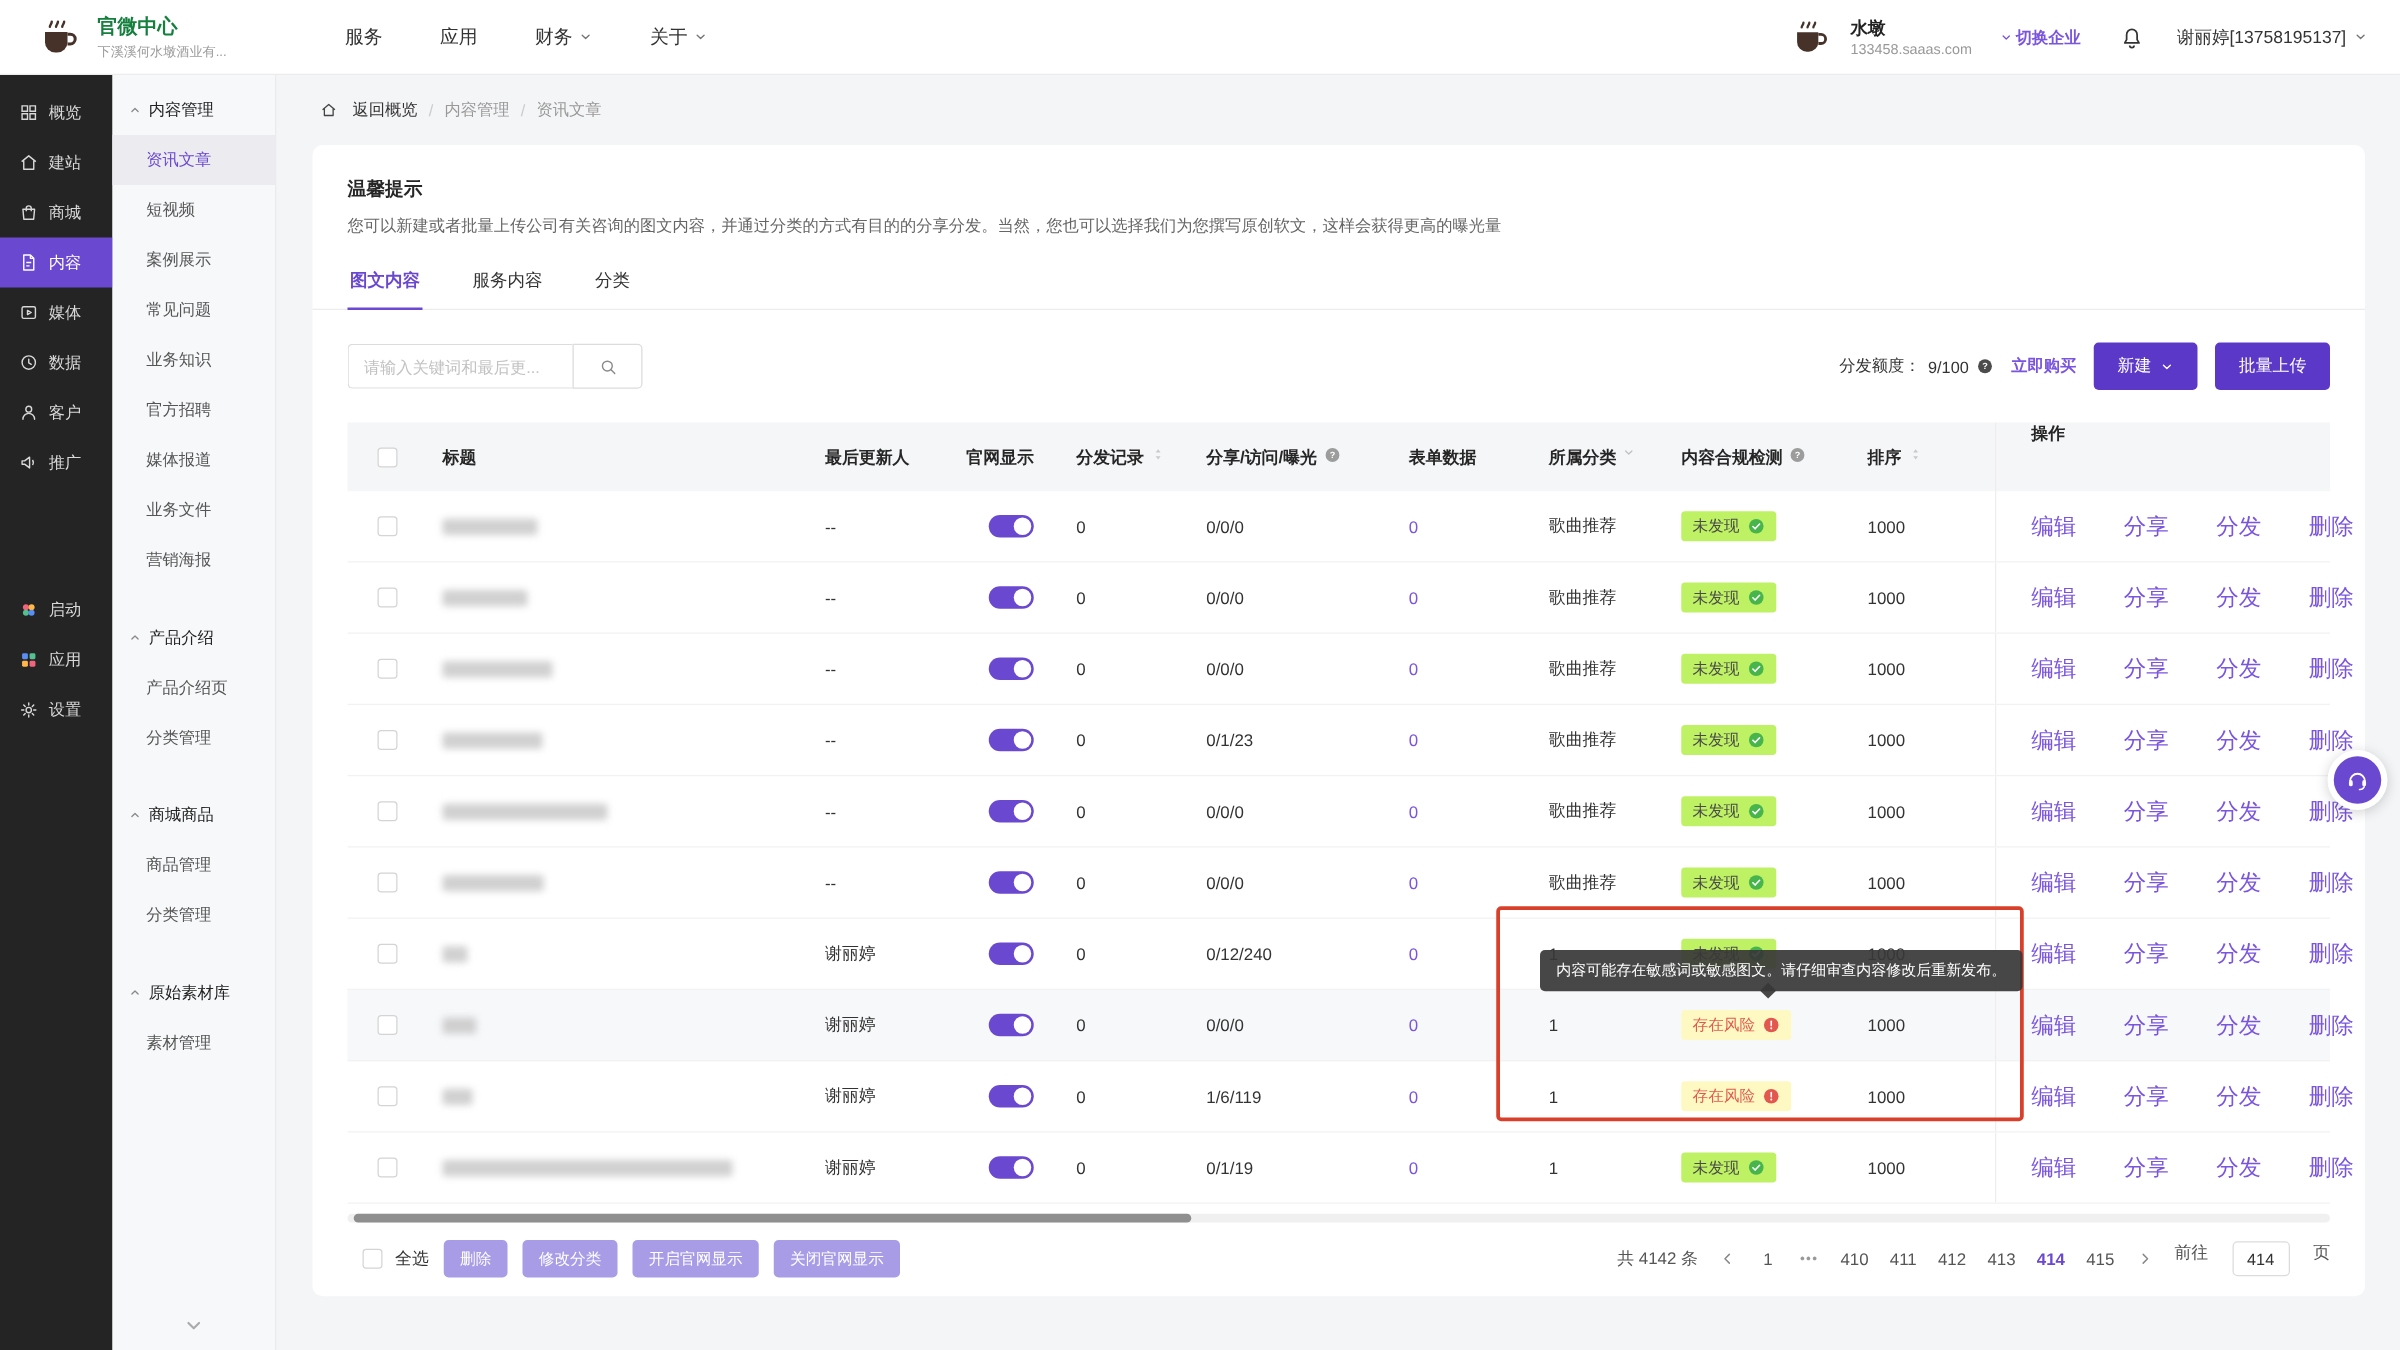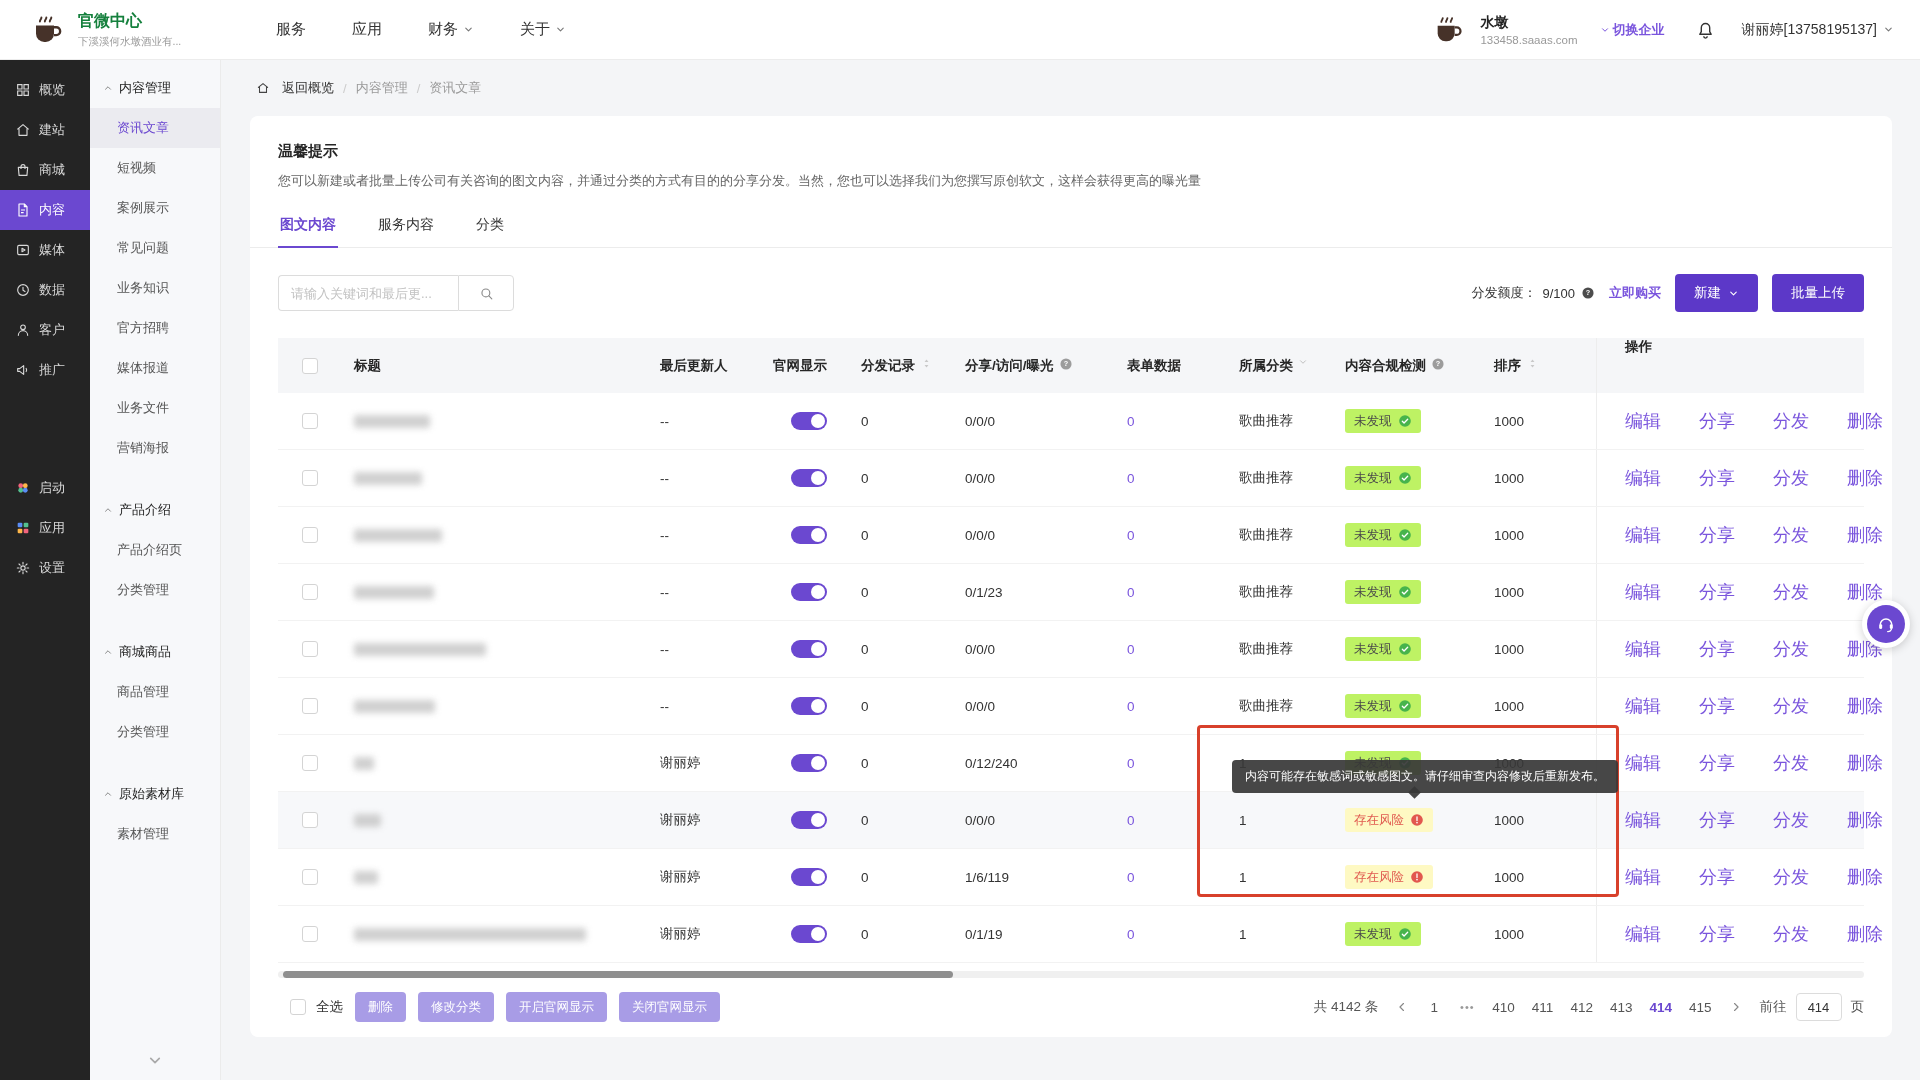--- a/index.html
+++ b/index.html
@@ -112,21 +112,21 @@
   
   .tfoot{display:flex;align-items:center;margin-top:14px;padding-left:12px}
   .selall{display:flex;align-items:center;gap:10px;font-size:13.5px;color:#333}
   .selall .cb{margin-left:0}
   .bulkbtn{height:30px;border:none;border-radius:4px;background:var(--plight);color:#fff;font-size:12.5px;padding:0 13px;margin-left:12px;cursor:pointer;font-family:inherit}
   .pager{margin-left:auto;display:flex;align-items:center;gap:17px;font-size:13.5px;color:#555}
   .pg{cursor:pointer;min-width:16px;text-align:center}
   .pg.cur{color:var(--p);font-weight:bold}
   .pg.dots{color:#999;font-size:11px;letter-spacing:1px;cursor:pointer}
   .parr{font-size:14px;color:#888;cursor:pointer;display:inline-flex}
-  .goto{display:flex;align-items:center;gap:9px;color:#555}
+  .goto{display:flex;gap:19px;color:#555}
   .goto input{width:46px;height:28px;border:1px solid #dcdcdc;border-radius:4px;text-align:center;font-size:13px;color:#333;outline:none;font-family:inherit}
 
   
   .risk-box{position:absolute;left:976px;top:665px;width:422px;height:172px;border:3px solid #d8402b;border-radius:4px;pointer-events:none;z-index:3}
   .risk-tip{position:absolute;left:1011px;top:700px;background:rgba(55,55,55,.92);color:#fff;font-size:12px;padding:8px 13px;border-radius:4px;z-index:4;white-space:nowrap}
   .risk-tip:after{content:"";position:absolute;left:46%;bottom:-4px;width:9px;height:9px;background:rgba(55,55,55,.92);transform:rotate(45deg)}
   .fab{position:absolute;right:10px;top:540px;width:48px;height:48px;border-radius:50%;background:#fff;box-shadow:0 2px 10px rgba(0,0,0,.18);display:flex;align-items:center;justify-content:center;z-index:6;cursor:pointer}
   .fab-inner{width:38px;height:38px;border-radius:50%;background:var(--p);display:flex;align-items:center;justify-content:center;font-size:20px}
 </style>
 </head>

